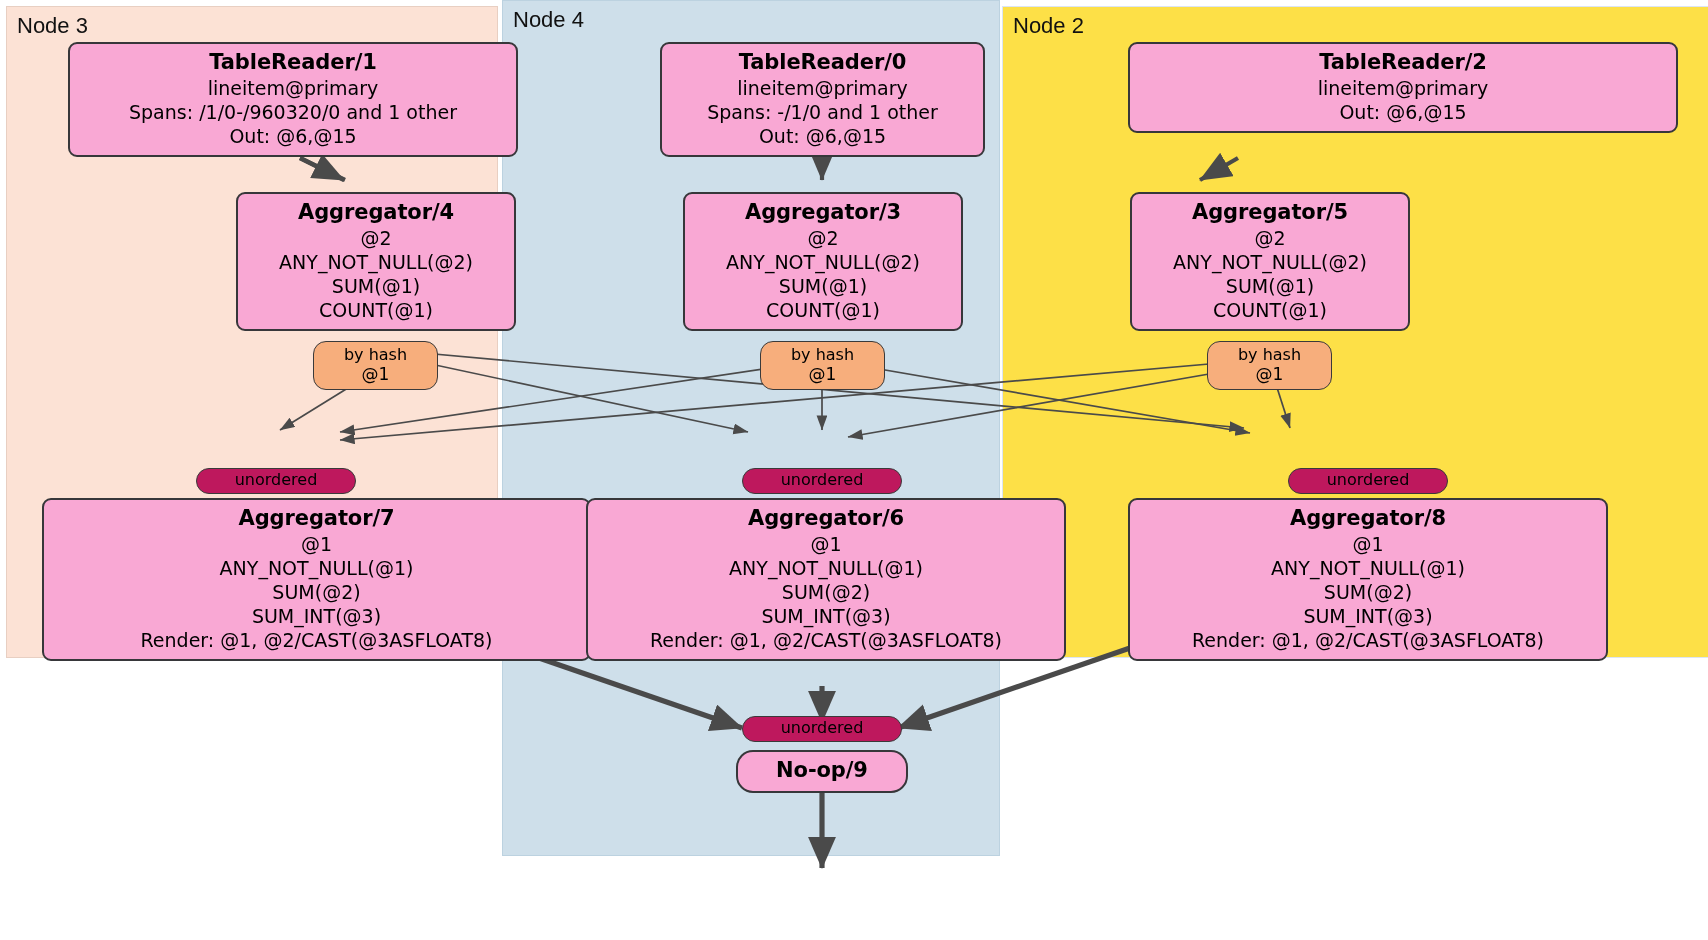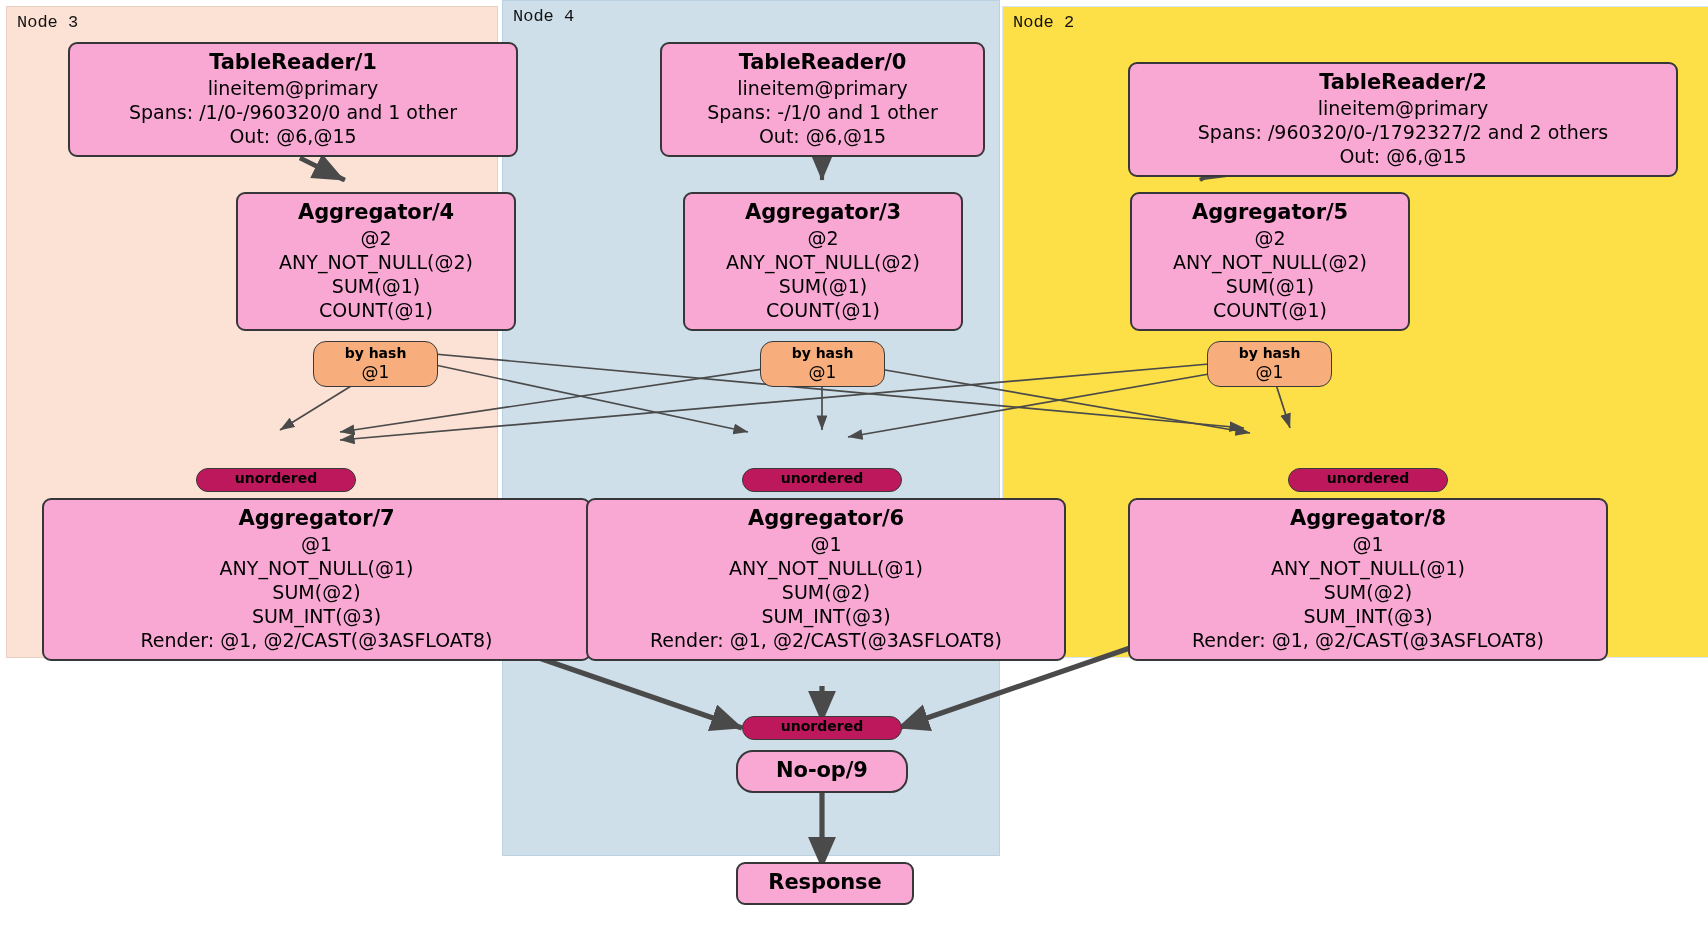--- a/index.html
+++ b/index.html
@@ -19,23 +19,23 @@
   }
   
   .node-panel {
     position: absolute;
     box-sizing: border-box;
   }
   .node-panel .node-label {
     position: absolute;
     top: 6px;
     left: 10px;
-    font-size: 17px;
+    font-size: 22px;
     color: #111111;
-    font-family: Liberation Mono, monospace;
+    font-family: Liberation Sans, sans-serif;
     white-space: nowrap;
   }
   #panel-node3 {
     left: 6px;  top: 6px;  width: 492px; height: 652px;
     background: #fce2d5;
     border: 1px solid #e8cfc2;
   }
   #panel-node1 {
     left: 502px; top: 0px;  width: 498px; height: 856px;
     background: #cedfea;
@@ -93,22 +93,22 @@
     background: #f7ae7c;
     padding: 3px 12px 4px 12px;
     border-radius: 13px;
   }
   .badge-unordered {
     background: #be185d;
     padding: 1px 14px 4px 14px;
     border-radius: 14px;
   }
   .badge-title {
-    font-weight: bold;
-    font-size: 14px;
+    font-weight: normal;
+    font-size: 16px;
     white-space: nowrap;
   }
   .badge-sub {
     font-size: 17px;
     white-space: nowrap;
   }
 </style>
 </head>
 <body>
 
@@ -171,24 +171,23 @@
     <div class="proc-line">Out: @6,@15</div>
   </div>
 
   <div class="proc-box" style="left:660px; top:42px; width:325px;">
     <div class="proc-title">TableReader/0</div>
     <div class="proc-line">lineitem@primary</div>
     <div class="proc-line">Spans: -/1/0 and 1 other</div>
     <div class="proc-line">Out: @6,@15</div>
   </div>
 
-  <div class="proc-box" style="left:1128px; top:42px; width:550px;margin-top:20px;">
+  <div class="proc-box" style="left:1128px; top:42px; width:550px;">
     <div class="proc-title">TableReader/2</div>
     <div class="proc-line">lineitem@primary</div>
-    <div class="proc-line">Spans: /960320/0-/1792327/2 and 2 others</div>
     <div class="proc-line">Out: @6,@15</div>
   </div>
 
   <div class="proc-box" style="left:236px; top:192px; width:280px;">
     <div class="proc-title">Aggregator/4</div>
     <div class="proc-line">@2</div>
     <div class="proc-line">ANY_NOT_NULL(@2)</div>
     <div class="proc-line">SUM(@1)</div>
     <div class="proc-line">COUNT(@1)</div>
   </div>
@@ -260,17 +259,14 @@
   </div>
 
   <div class="badge badge-unordered" style="left:742px; top:716px; width:160px;">
     <div class="badge-title">unordered</div>
   </div>
 
   <div class="proc-box small" style="left:736px; top:750px; width:172px;border-radius:17px;">
     <div class="proc-title">No-op/9</div>
   </div>
 
-  <div class="proc-box small" style="left:736px; top:862px; width:178px;">
-    <div class="proc-title">Response</div>
-  </div>
 
 </div>
 
 </body></html>

